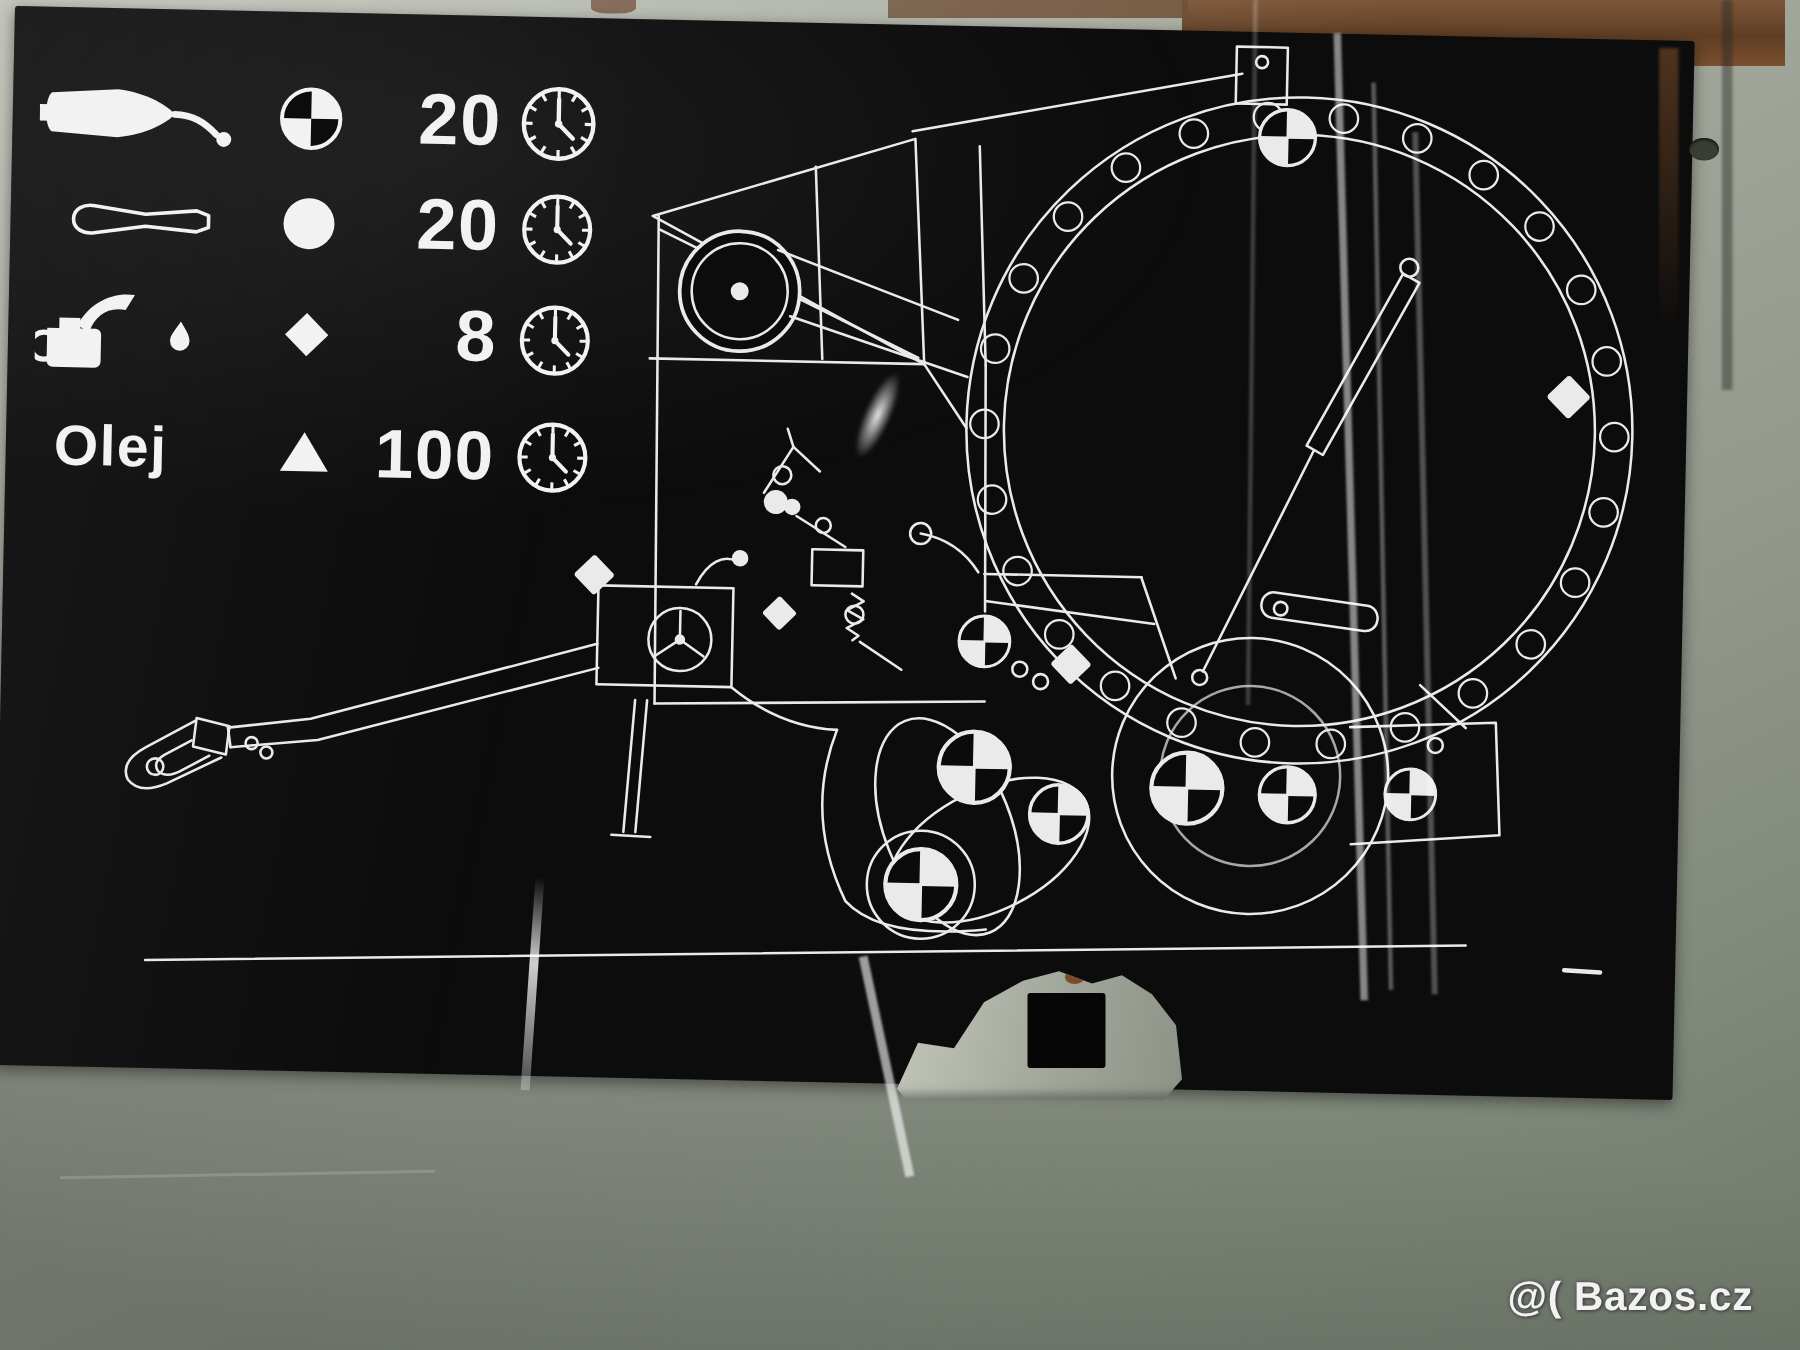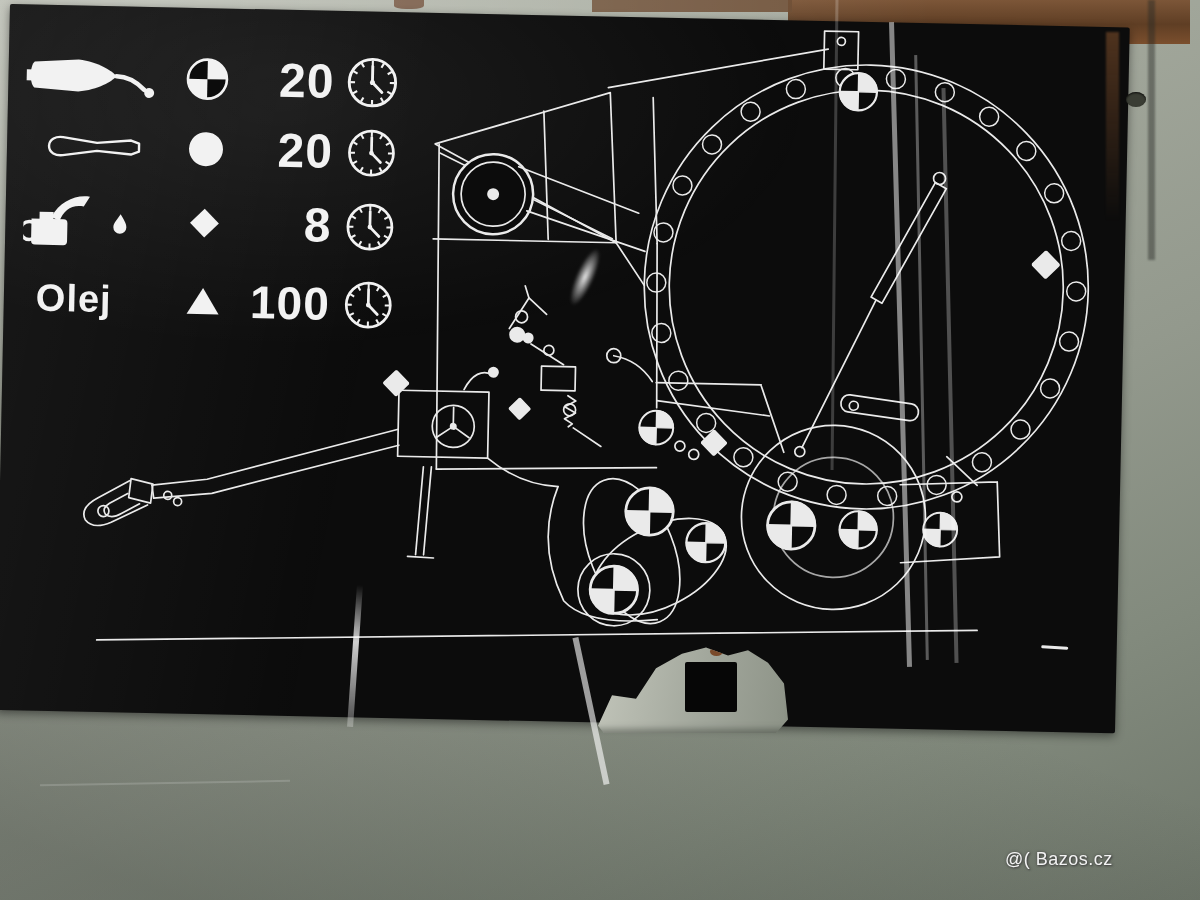--- a/index.html
+++ b/index.html
@@ -54,21 +54,21 @@
 
   
   .tear{position:absolute;left:592px;top:643px;width:200px;height:90px;
     background:linear-gradient(100deg,#c4c7bc 0%,#a2a79c 55%,#8c9286 100%);
     clip-path:polygon(3% 92%,10% 58%,22% 62%,32% 28%,45% 12%,57% 5%,68% 14%,78% 8%,88% 22%,96% 45%,98% 85%,92% 100%,6% 100%);
     box-shadow:inset 0 3px 3px rgba(255,255,255,.55), inset 0 -4px 6px rgba(60,65,58,.5);}
   .hole{position:absolute;left:93px;top:19px;width:52px;height:50px;background:#060606;border-radius:2px;}
   .rust-dot{position:absolute;left:118px;top:4px;width:13px;height:9px;background:#7a4a2a;border-radius:50%;}
 
   
-  .watermark{position:absolute;left:1005px;top:849px;font-weight:normal;font-size:18px;letter-spacing:.5px;
+  .watermark{position:absolute;left:1005px;top:849px;font-weight:bold;font-size:27px;letter-spacing:.5px;
     color:rgba(252,252,252,.95);text-shadow:0 0 3px rgba(70,70,70,.95),1px 1px 2px rgba(60,60,60,.9);}
 </style>
 </head>
 <body>
 
 <svg width="0" height="0" style="position:absolute">
   <defs>
     <symbol id="clk" viewBox="0 0 60 60">
       <circle cx="30" cy="30" r="24" fill="none" stroke="#f2f2f2" stroke-width="3"></circle>
       <g stroke="#f2f2f2" stroke-width="2.2">

